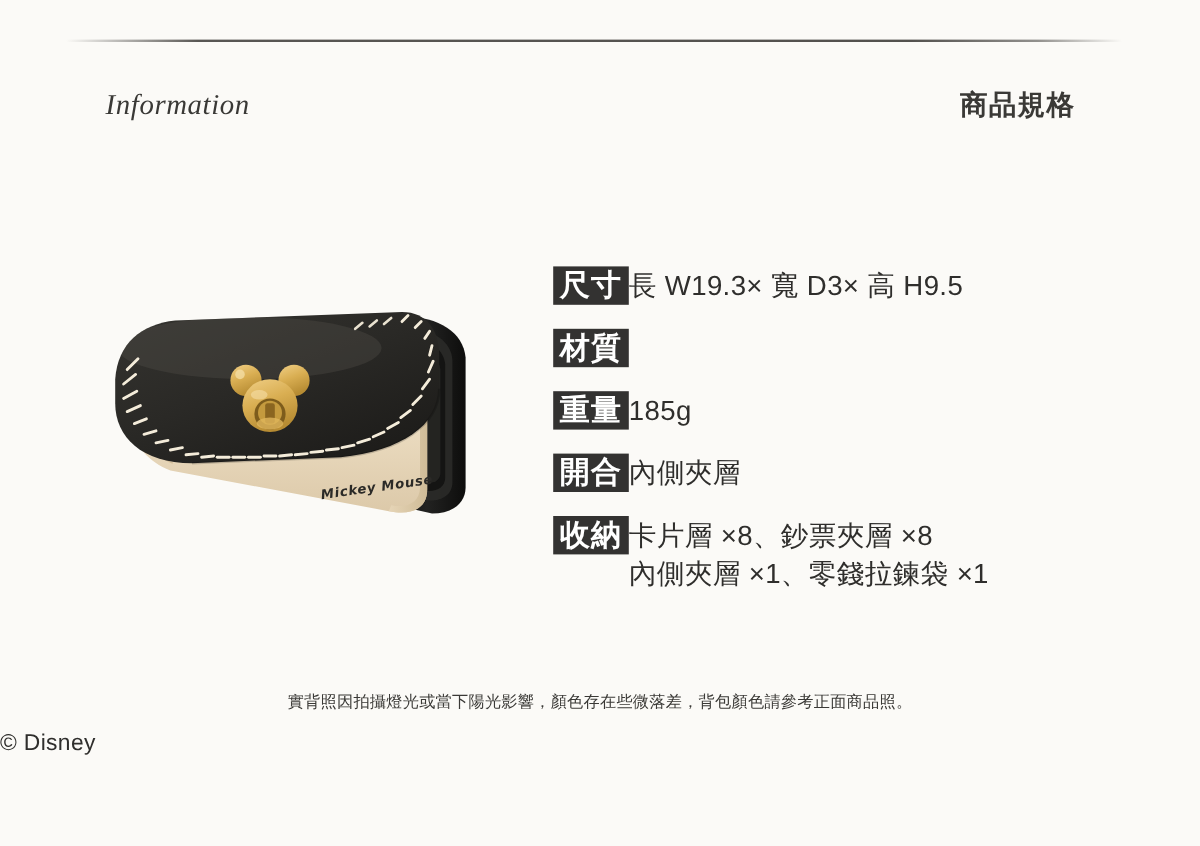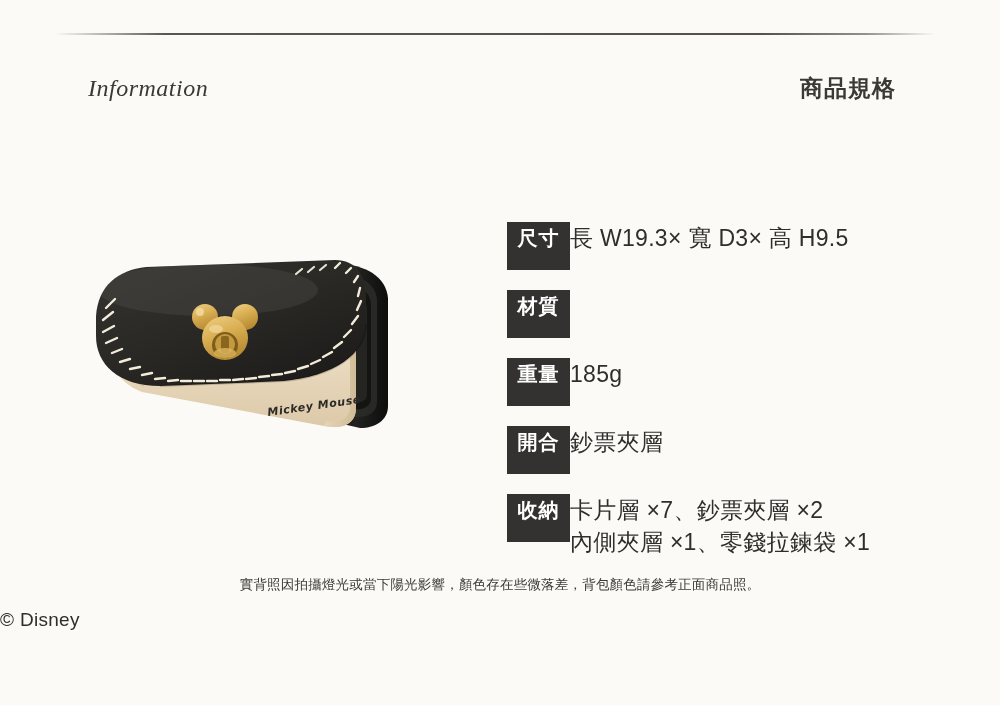--- a/index.html
+++ b/index.html
@@ -91,30 +91,29 @@
   }
   .spec-row {
     display: flex;
     align-items: flex-start;
     margin-bottom: 20px;
   }
   .spec-row:last-child { margin-bottom: 0; }
   .spec-label {
     flex: 0 0 auto;
     width: 63px;
-    height: 48px;
+    height: 32px;
     line-height: 32px;
     background: #333231;
     color: #ffffff;
     font-weight: bold;
-    font-size: 20px;
+    font-size: 25px;
     text-align: center;
     letter-spacing: 1px;
     box-sizing: border-box;
-    margin-left: 46px;
   }
   .spec-value {
     flex: 1 1 auto;
     font-size: 23px;
     line-height: 32px;
     color: #2f2e2c;
     letter-spacing: 0.3px;
     white-space: pre-line;
   }
 
@@ -282,25 +281,25 @@
     </div>
     <div class="spec-row">
       <div class="spec-label">材質</div>
     </div>
     <div class="spec-row">
       <div class="spec-label">重量</div>
       <div class="spec-value">185g</div>
     </div>
     <div class="spec-row">
       <div class="spec-label">開合</div>
-      <div class="spec-value">鈔票夾層</div>
+      <div class="spec-value">內側夾層</div>
     </div>
     <div class="spec-row">
       <div class="spec-label">收納</div>
-      <div class="spec-value">卡片層 ×7、鈔票夾層 ×2
+      <div class="spec-value">卡片層 ×8、鈔票夾層 ×8
 內側夾層 ×1、零錢拉鍊袋 ×1</div>
     </div>
   </div>
 
   <div class="footnote">實背照因拍攝燈光或當下陽光影響，顏色存在些微落差，背包顏色請參考正面商品照。</div>
   <div class="copyright">© Disney</div>
 
 </div>
 
 </body></html>

